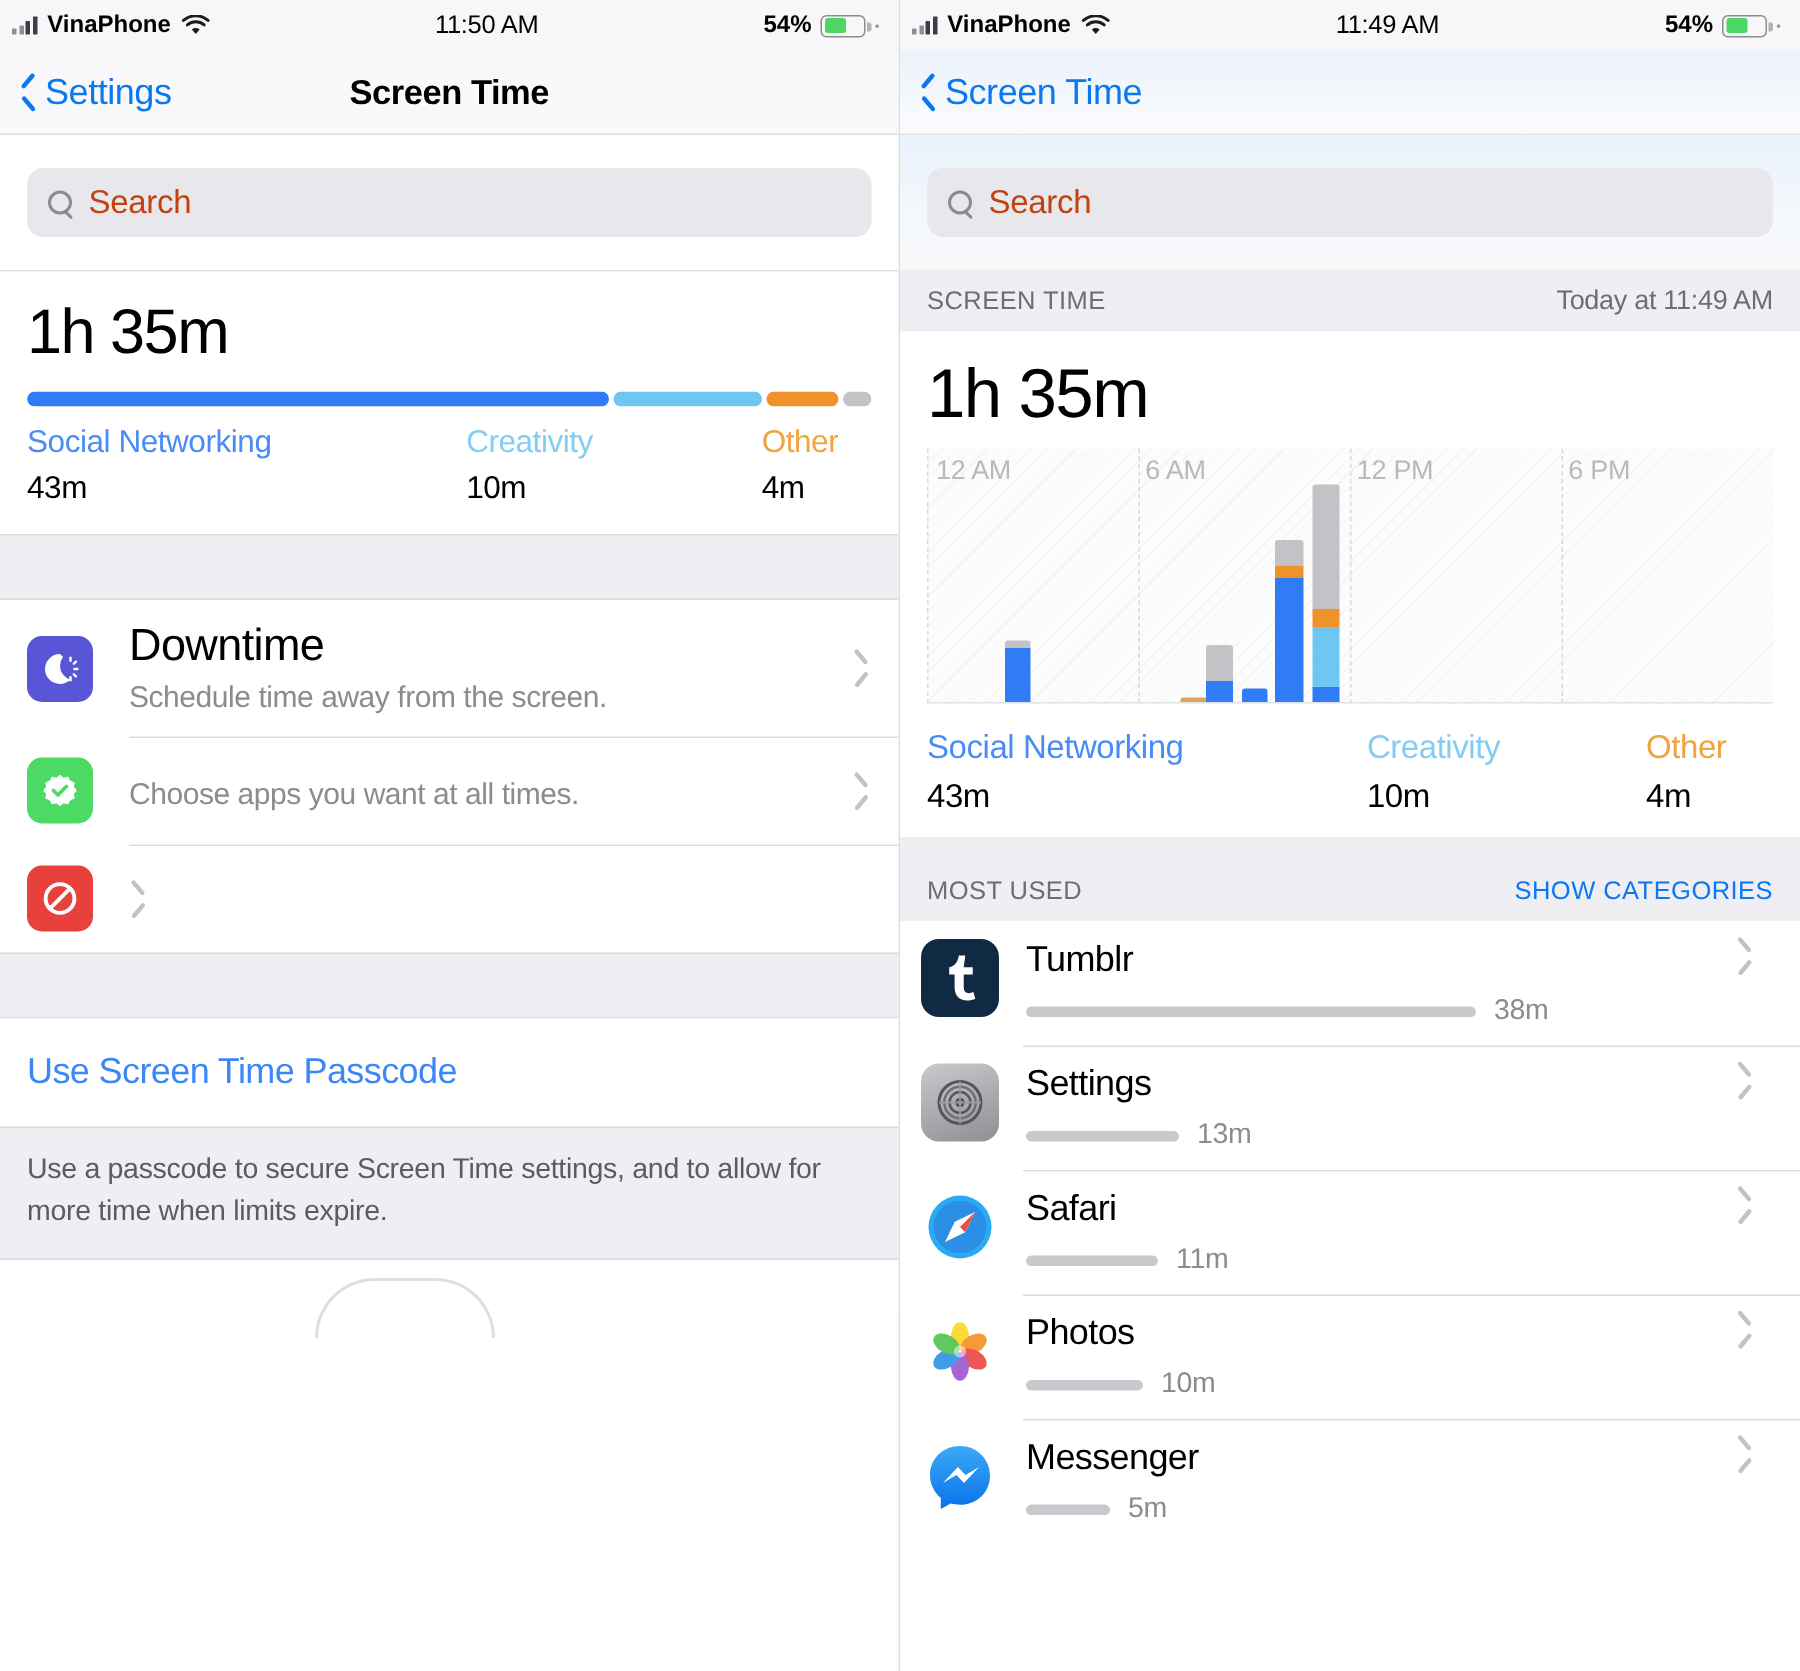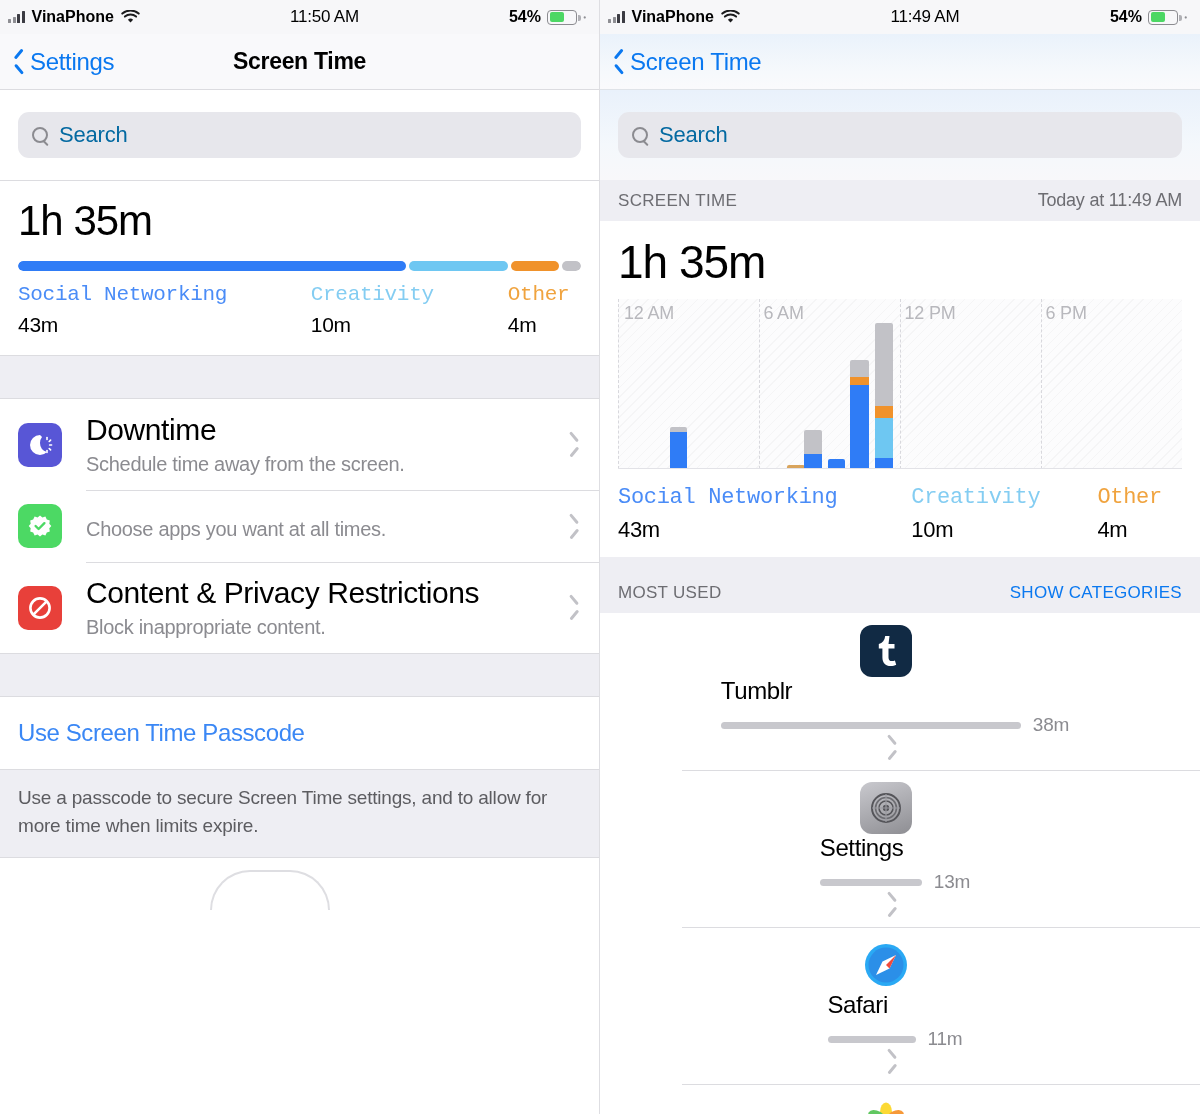--- a/index.html
+++ b/index.html
@@ -49,38 +49,38 @@
     font-size: 23px; font-weight: bold; color:#000; letter-spacing:-0.3px; pointer-events:none;}
   .nav-title-left { font-size: 24px; color:#0a78f0; letter-spacing:-0.3px;}
 
   
   .searchwrap { padding: 22px 18px 22px 18px; background:#fff; }
   .searchwrap.tinted { background: linear-gradient(180deg,#e9f1fb 0%, #f4f8fc 60%, #f8f8fa 100%); }
   .searchbar { height: 46px; background:#e7e7ec; border-radius:11px; display:flex; align-items:center; gap:10px; padding: 0 14px;}
   .mag { width:17px; height:17px; position:relative; flex:0 0 auto;}
   .mag:before{content:"";position:absolute;top:0;left:0;width:12px;height:12px;border:2px solid #8b8b90;border-radius:50%;}
   .mag:after{content:"";position:absolute;right:0px;bottom:0px;width:7px;height:2px;background:#8b8b90;border-radius:2px;transform:rotate(45deg);}
-  .search-ph { color:#0369a1; font-size:22px; letter-spacing:-0.2px;}
+  .search-ph { color:#c2410c; font-size:22px; letter-spacing:-0.2px;}
   .sep-line { height:1px; background:#dcdce0; }
 
   
   .sec-hdr { background:#eeeef3; padding: 10px 18px; display:flex; align-items:center; justify-content:space-between;
     font-size:17px; color:#6d6d72; letter-spacing:0.3px; }
   .sec-hdr .right { color:#6d6d72; font-size:18px; letter-spacing:-0.2px;}
   .sec-hdr .link { color:#0a78f0; font-size:17px; letter-spacing:0.3px;}
 
   
   .summary { padding: 16px 18px 18px; background:#fff;}
   .total { font-size: 42px; font-weight:300; letter-spacing:-1px; color:#000; }
   .total.big { font-size: 46px; }
   .usagebar { display:flex; height:10px; border-radius:5px; overflow:hidden; margin-top:16px; gap:3px; background:transparent;}
   .usagebar .seg { height:10px; border-radius:5px; }
   .legend { display:flex; margin-top:12px; }
   .legend .col { }
-  .legend .cname { font-size:21px; letter-spacing:-0.3px;font-family:Liberation Mono, monospace; }
+  .legend .cname { font-size:21px; letter-spacing:-0.3px; }
   .legend .cval { font-size:21px; color:#000; margin-top:7px; letter-spacing:-0.3px;}
   .gap-block { height:44px; background:#eeeef3; border-top:1px solid #dcdce0; border-bottom:1px solid #dcdce0;}
 
   
   .rows { background:#fff; }
   .row { display:flex; align-items:center; padding: 14px 12px 14px 18px; position:relative; cursor:pointer;}
   .row + .row:before { content:""; position:absolute; top:0; left:86px; right:0; height:1px; background:#dcdce0;}
   .app-icon { width:44px; height:44px; border-radius:10px; flex:0 0 auto; margin-right:24px;
      display:flex; align-items:center; justify-content:center; }
   .row-texts { flex:1; min-width:0;}
@@ -104,21 +104,21 @@
      background-image: repeating-linear-gradient(135deg, rgba(0,0,0,0.028) 0 1px, transparent 1px 7px);
      background-color:#fcfcfd;}
   .chart .vline { position:absolute; top:0; bottom:0; width:1px; border-left:1px dashed #d8d8dd;}
   .chart .ticklbl { position:absolute; top:4px; font-size:18px; color:#b8b8bd; letter-spacing:-0.2px;}
   .chart .baseline { position:absolute; left:0; right:0; bottom:0; height:1px; background:#e2e2e7;}
   .chart .bar { position:absolute; bottom:1px; display:flex; flex-direction:column-reverse; }
   .chart .bar .sg { width:100%; }
   .chart .bar .sg:last-child { border-radius: 2px 2px 0 0; }
 
   
-  .usage-row { display:flex; align-items:center; padding: 12px 24px 12px 14px; position:relative; cursor:pointer;flex-direction:column;}
+  .usage-row { display:flex; padding: 12px 24px 12px 14px; position:relative; cursor:pointer;}
   .usage-row + .usage-row:before { content:""; position:absolute; top:0; left:82px; right:0; height:1px; background:#dcdce0;}
   .u-icon { width:52px; height:52px; border-radius:12px; flex:0 0 auto; margin-right:18px;
      display:flex; align-items:center; justify-content:center; overflow:hidden;}
   .u-mid { flex:1; min-width:0;}
   .u-name { font-size:24px; color:#000; letter-spacing:-0.4px;}
   .u-meter { display:flex; align-items:center; gap:12px; margin-top:9px;}
   .u-track { height:7px; background:#c8c8cd; border-radius:4px;}
   .u-time { font-size:19px; color:#8b8b90; letter-spacing:-0.2px;}
 </style>
 </head>
@@ -230,24 +230,20 @@
         </div>
         <span class="chev-r"></span>
       </div>
 
       <div class="row">
         <div class="app-icon" style="background:#e8403a">
           <svg width="28" height="28" viewBox="0 0 28 28">
             <circle cx="14" cy="14" r="9.6" fill="none" stroke="#fff" stroke-width="2.6"></circle>
             <path d="M7.6 20.4L20.4 7.6" stroke="#fff" stroke-width="2.6" stroke-linecap="round"></path>
           </svg>
-        </div>
-        <div class="row-texts">
-          <div class="row-title">Content &amp; Privacy Restrictions</div>
-          <div class="row-sub">Block inappropriate content.</div>
         </div>
         <span class="chev-r"></span>
       </div>
     </div>
 
     <div class="gap-block"></div>
 
     <div class="passcode-link">Use Screen Time Passcode</div>
 
     <div class="footnote">Use a passcode to secure Screen Time settings, and to allow for more time when limits expire.</div>

